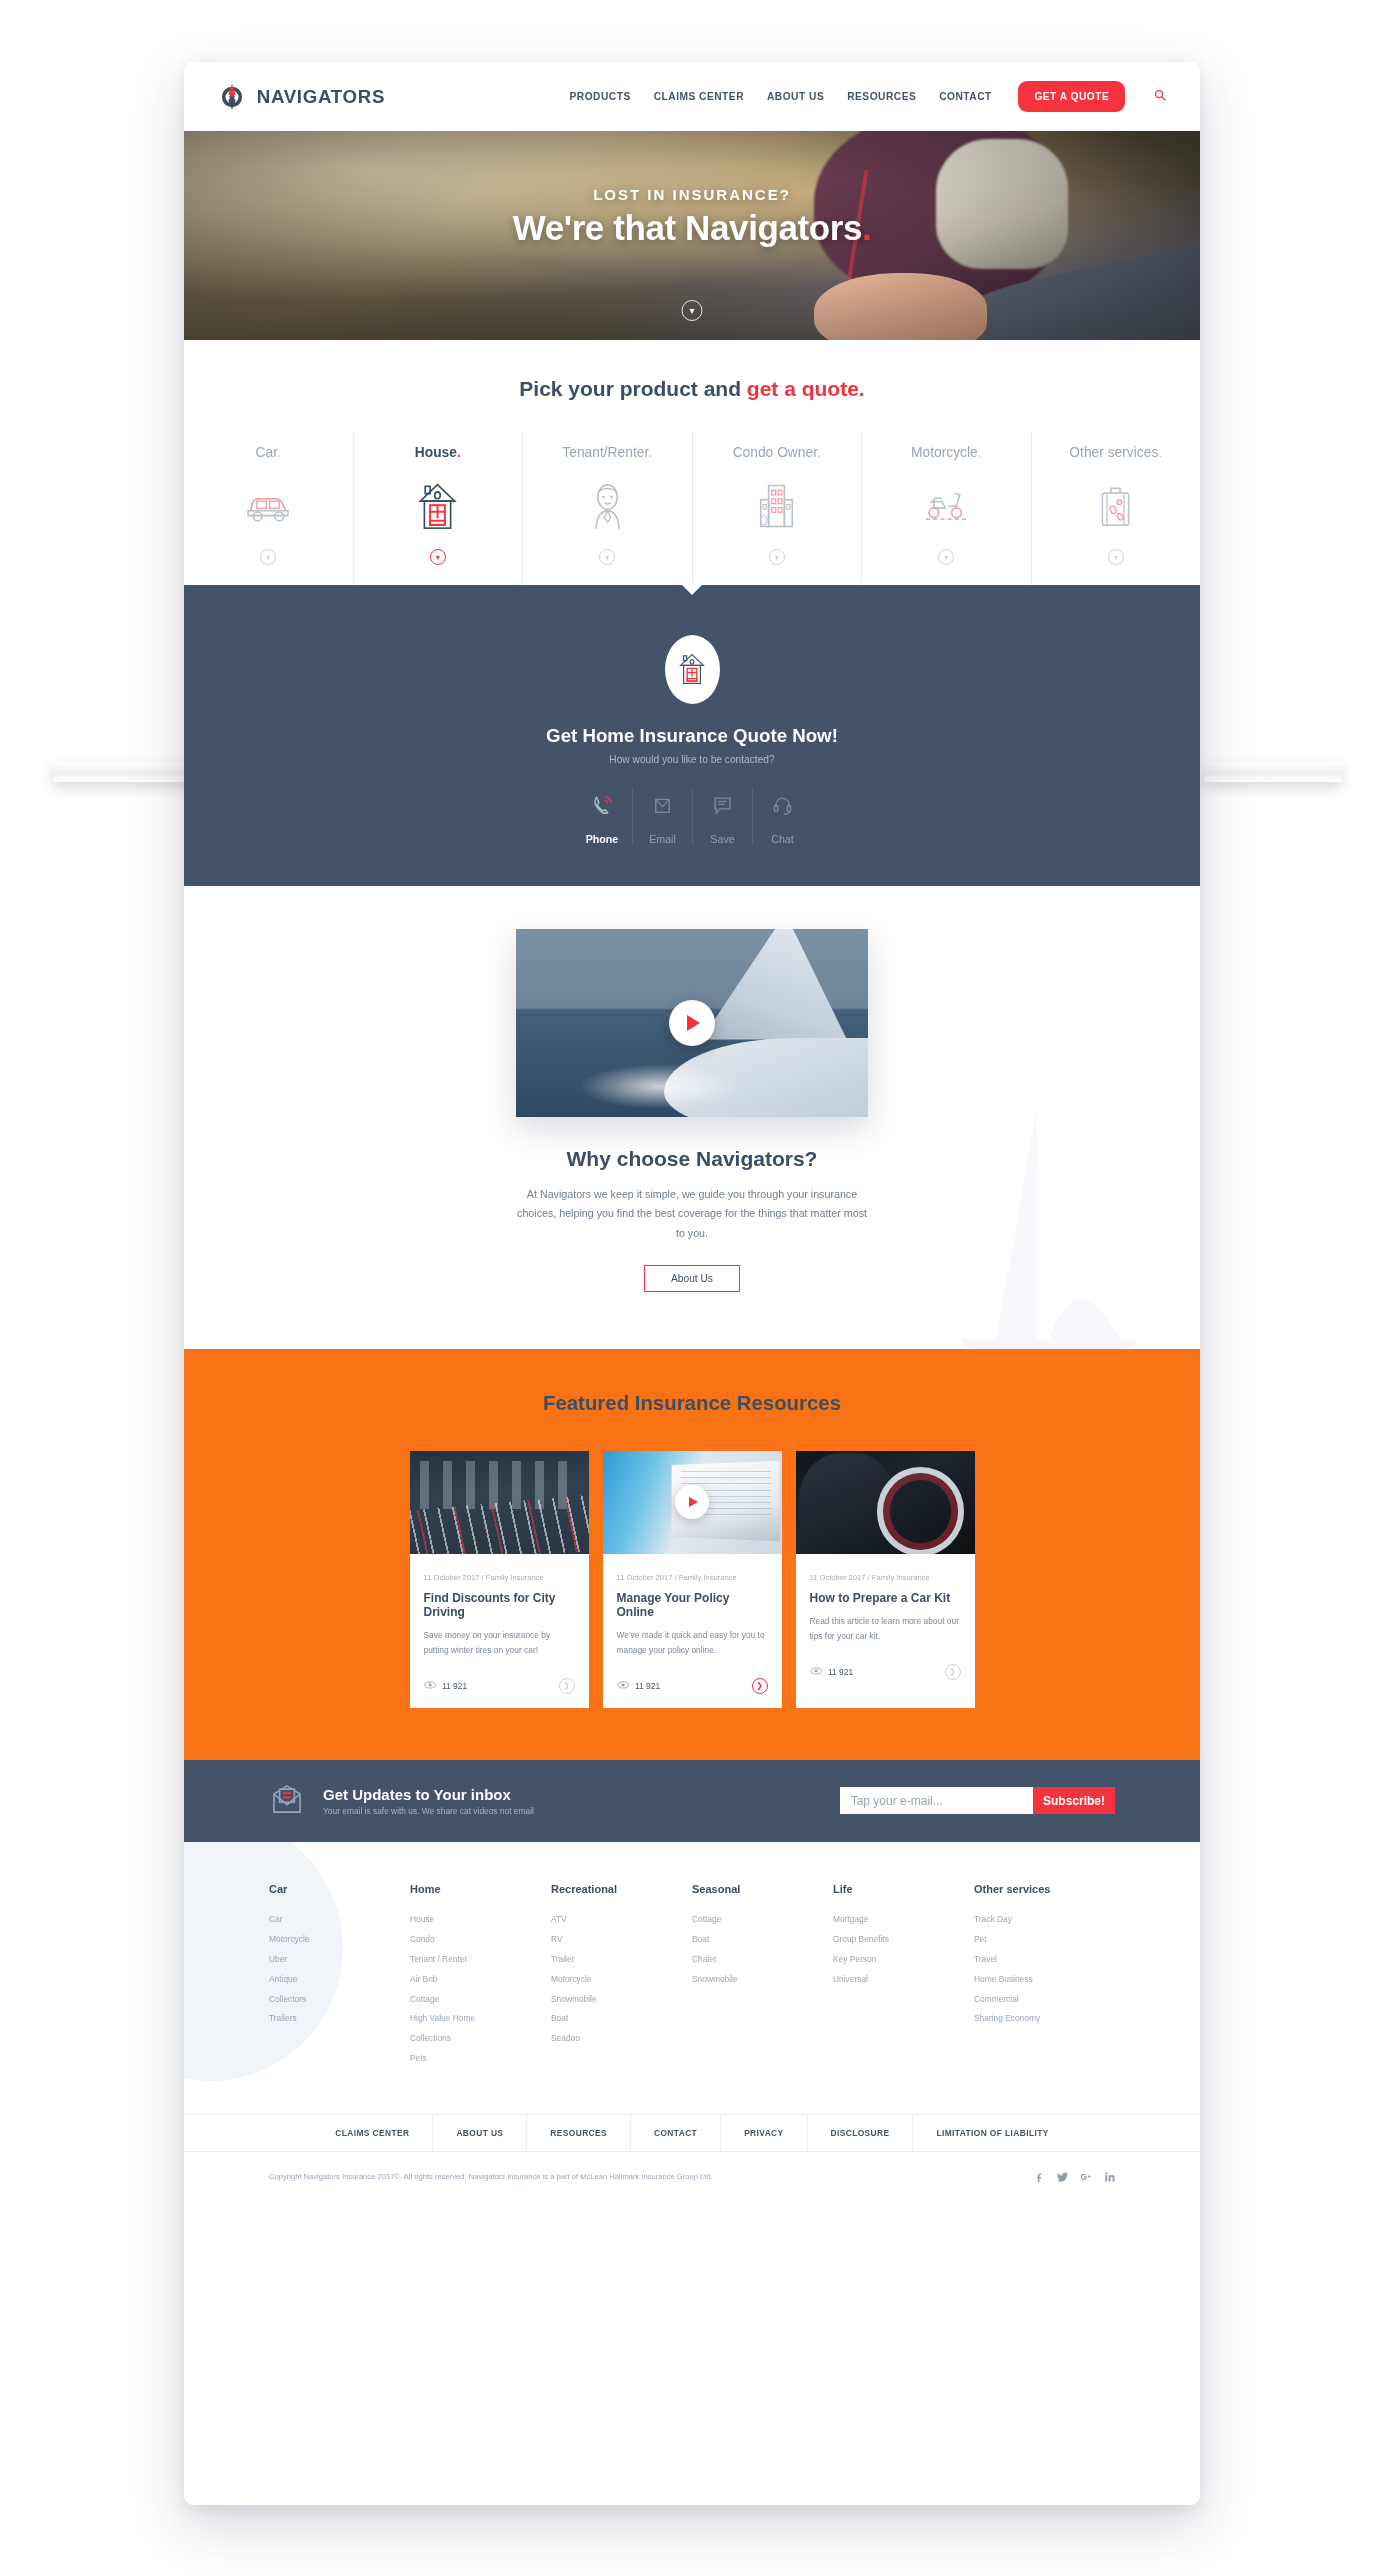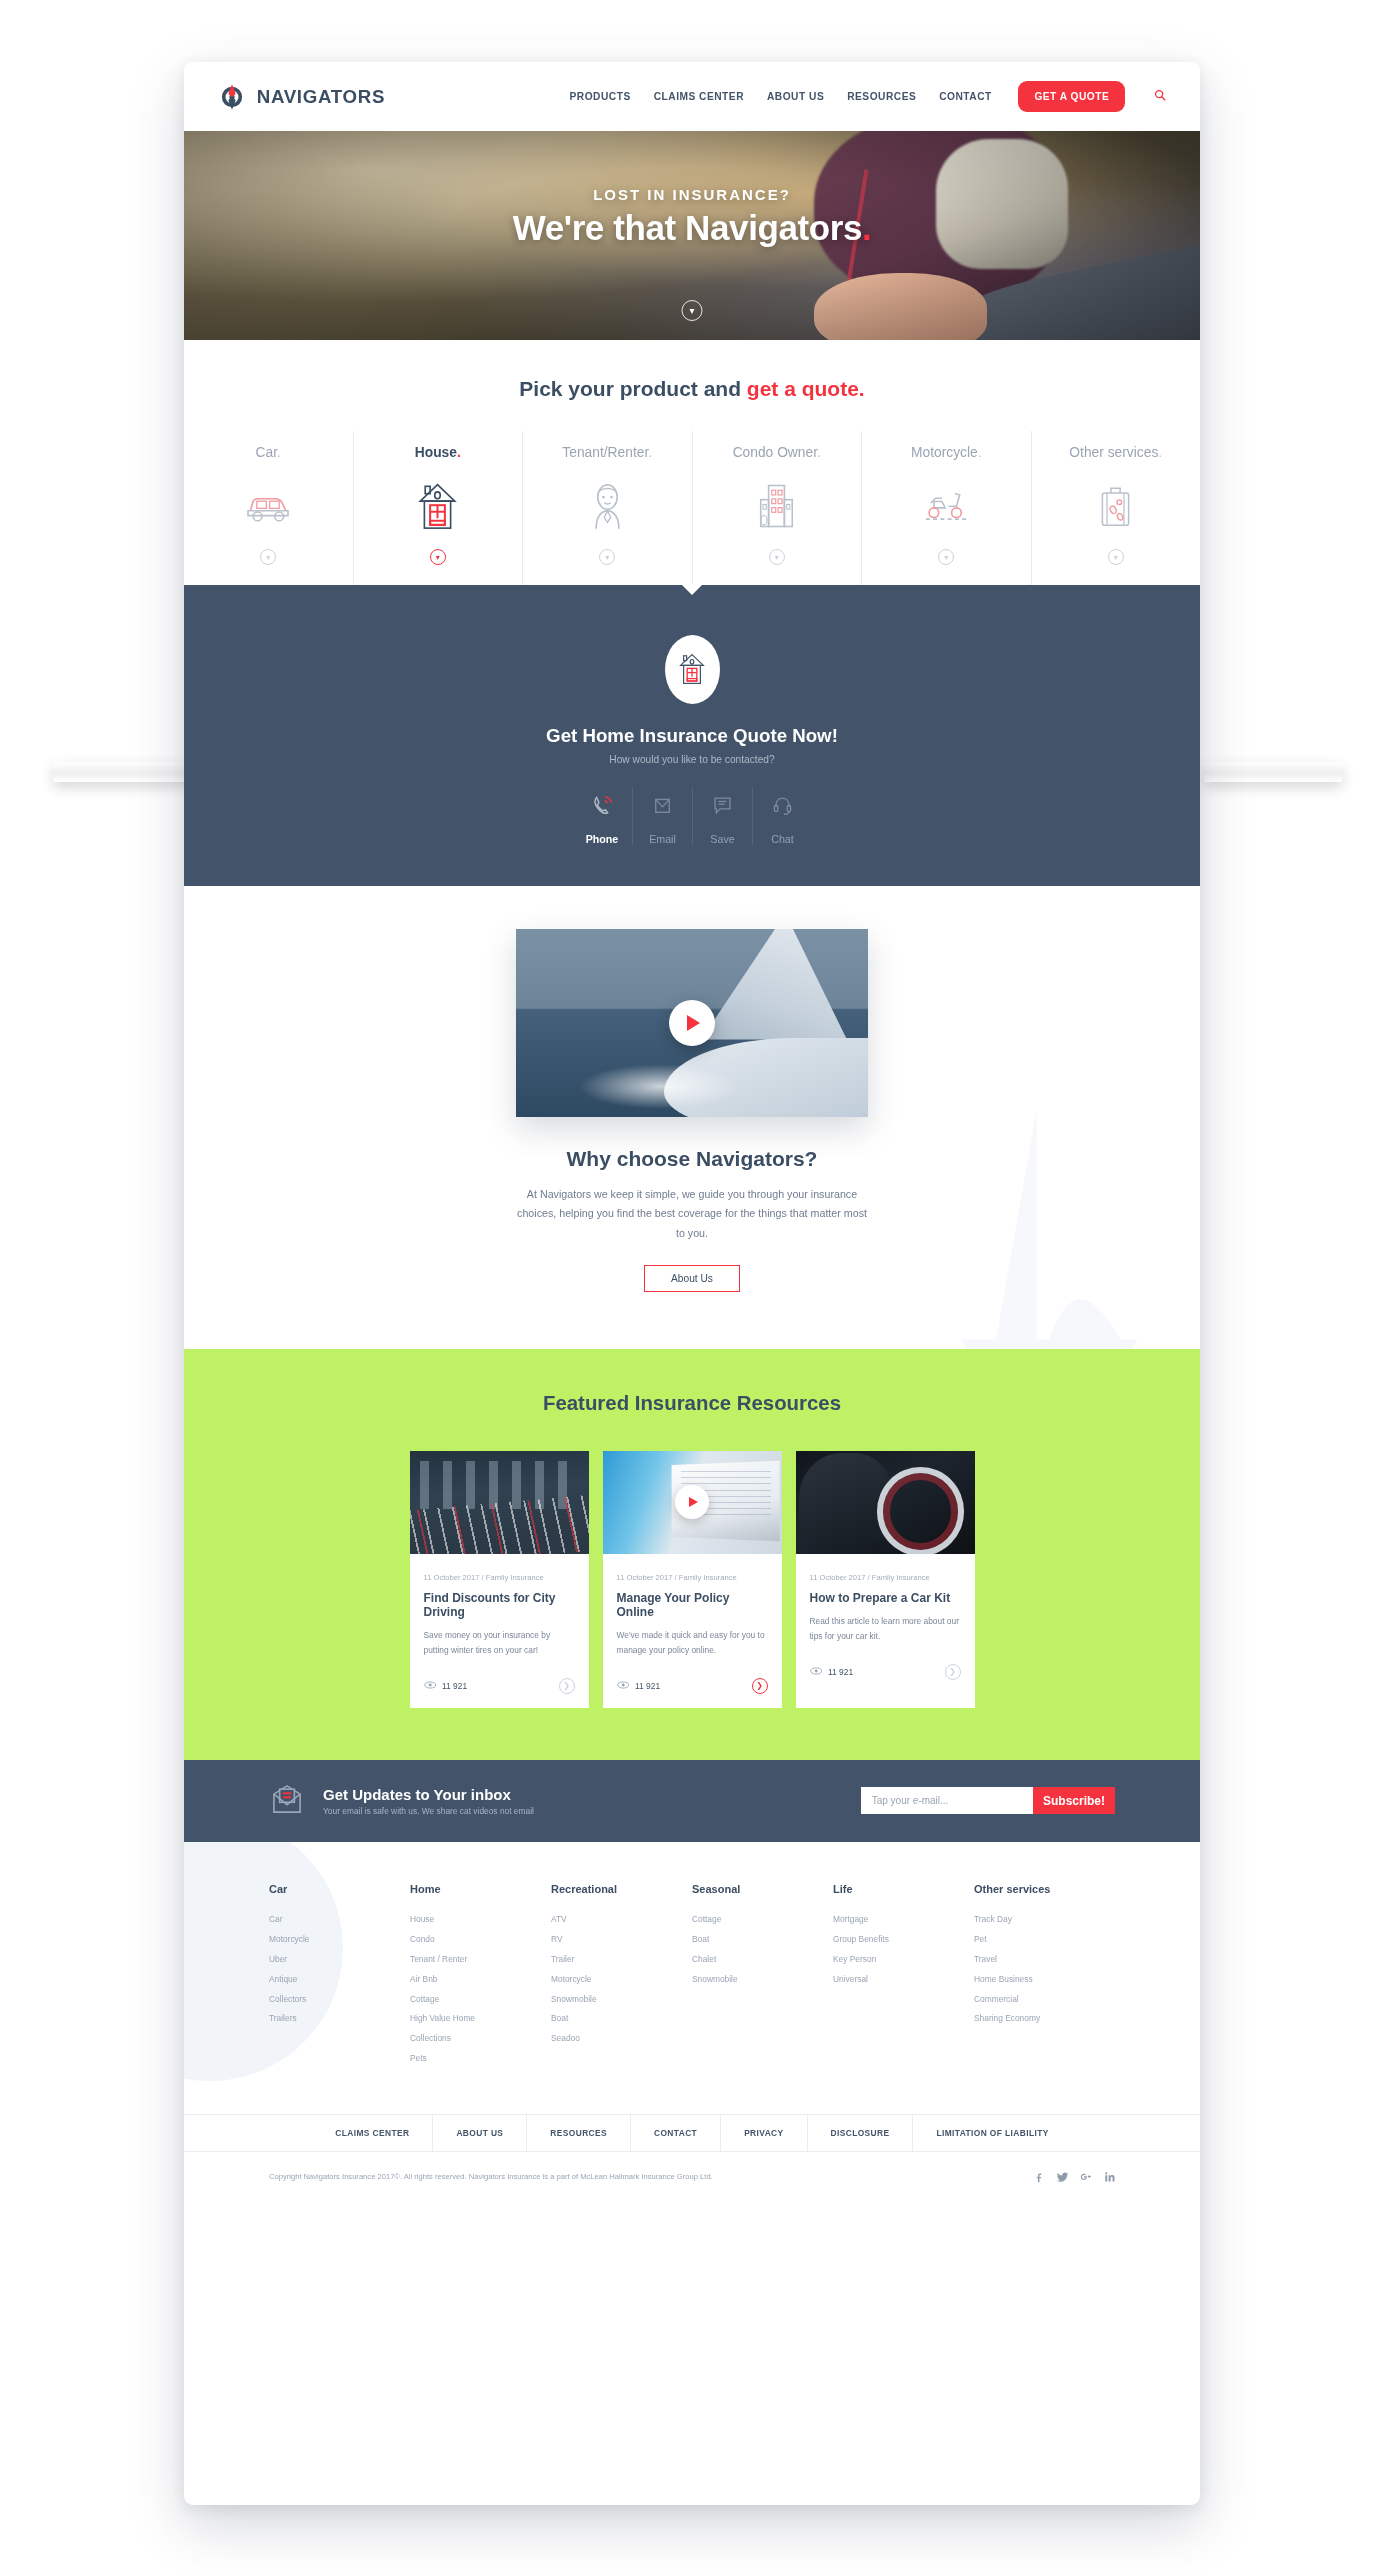--- a/index.html
+++ b/index.html
@@ -130,21 +130,21 @@
     box-shadow:0 5.3px 16px rgba(0,0,0,.22); }
   .play-tri { width:0; height:0; border-left:13.3px solid #f5333f;
     border-top:8px solid transparent; border-bottom:8px solid transparent; margin-left:3.6px; }
   .why-title { margin-top:30px; text-align:center; font-size:21px; font-weight:bold; color:#3c4e63; }
   .why-text { margin:14px auto 0; width:355px; text-align:center; font-size:10.7px;
               line-height:1.85; color:#6f7d90; }
   .about-btn { margin:21px auto 0; width:96px; height:27px; border:1.4px solid #f5333f;
     display:flex; align-items:center; justify-content:center; font-size:10.2px; color:#3c4e63; }
 
   
-  .resources { background:#bef264; padding:43px 12px 52px; }
+  .resources { background:#f97316; padding:43px 12px 52px; }
   .res-title { text-align:center; font-size:20.4px; font-weight:bold; color:#3c4e63; }
   .cards { display:flex; gap:14px; justify-content:center; margin-top:36px; }
   .card { width:179px; background:#fff; }
   .card-img { position:relative; height:103px; overflow:hidden; }
   .ci-1 { background:linear-gradient(175deg,#243240 0%,#31414f 40%,#2a3744 100%); }
   .ci-1::after { content:""; position:absolute; left:-10%; bottom:-4%; width:130%; height:54%;
     background:repeating-linear-gradient(78deg, rgba(255,255,255,.55) 0 1.8px, rgba(255,255,255,0) 1.8px 14px),
                repeating-linear-gradient(78deg, rgba(245,51,63,.55) 0 1.8px, rgba(0,0,0,0) 1.8px 36px);
     transform:skewY(-5deg); }
   .ci-1::before { content:""; position:absolute; left:6%; top:10%; width:88%; height:46%;
@@ -176,22 +176,22 @@
   .arrow { margin-left:auto; width:16px; height:16px; border-radius:50%; border:1.2px solid #ccd3dc;
     display:flex; align-items:center; justify-content:center; color:#ccd3dc; font-size:8px; }
   .arrow.hot { border-color:#f5333f; color:#f5333f; }
 
   
   .news { background:#42536a; height:82px; display:flex; align-items:center; padding:0 85px; }
   .news-ic { margin-right:18px; }
   .news-h { font-size:15px; font-weight:bold; color:#fff; }
   .news-p { margin-top:3.6px; font-size:8.4px; color:#aab4c2; }
   .news-form { margin-left:auto; display:flex; }
-  .news-input { width:172px; height:27px; background:#fff; display:flex; align-items:center;
-    padding:0 10.7px; font-size:10px; color:#9aa5b4; }
+  .news-input { width:193px; height:27px; background:#fff; display:flex; align-items:center;
+    padding:0 10.7px; font-size:12px; color:#9aa5b4; }
   .news-btn { width:82px; height:27px; background:#f5333f; color:#fff; font-size:12px;
     font-weight:bold; display:flex; align-items:center; justify-content:center; }
 
   
   .footer { position:relative; background:#fff; padding:41px 0 0; overflow:hidden; }
   .foot-blob { position:absolute; left:-107px; top:-27px; width:266px; height:266px;
     background:#f1f4f8; border-radius:50%; }
   .foot-cols { position:relative; display:flex; padding:0 85px; }
   .fcol { flex:1; }
   .fcol h4 { font-size:11px; font-weight:bold; color:#3c4e63; margin-bottom:19.5px; }

